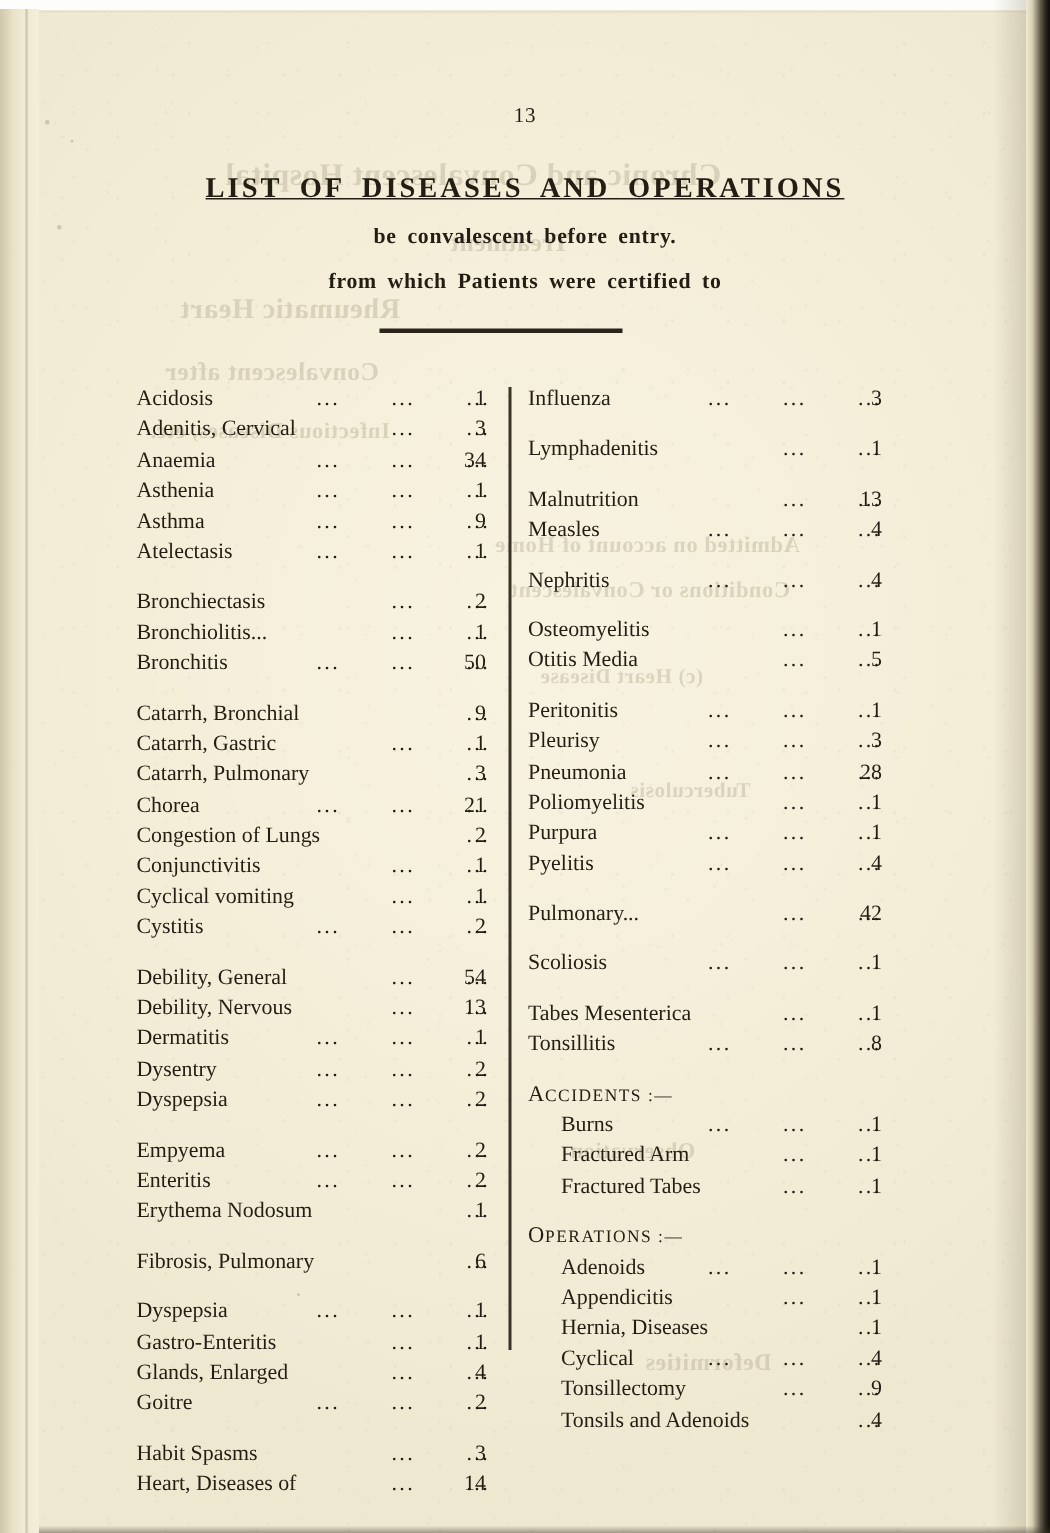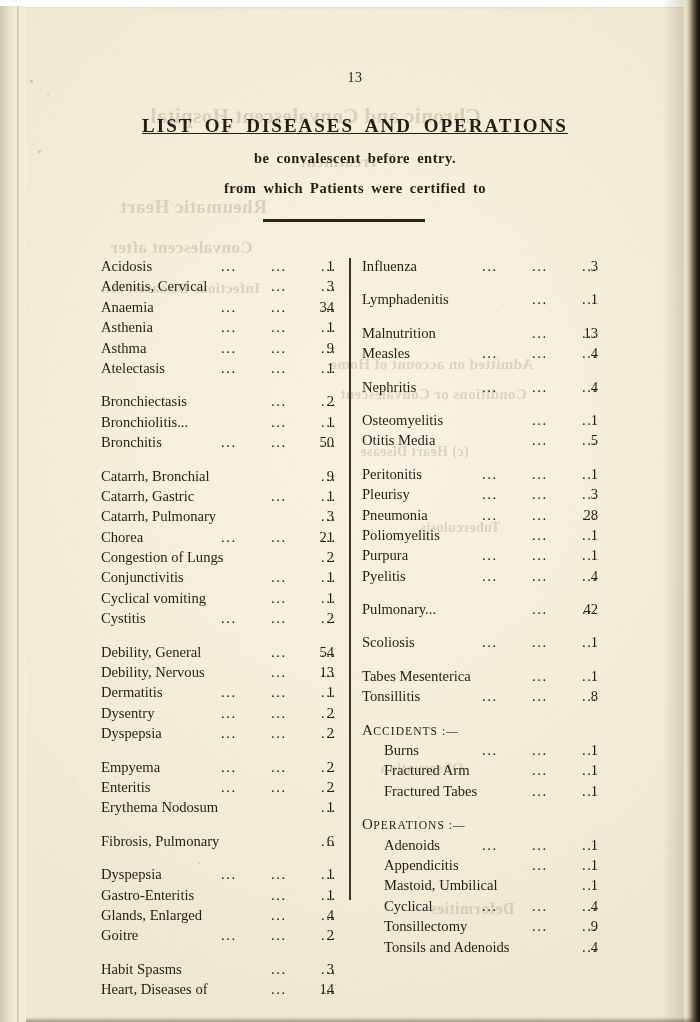--- a/index.html
+++ b/index.html
@@ -69,21 +69,21 @@
   .showthrough{
     position:absolute;pointer-events:none;
     color:#9c9274;opacity:.30;
     font-weight:bold;
     transform:scaleX(-1);
     white-space:nowrap;
     letter-spacing:.4px;
   }
 
   
-  .content{position:absolute;left:0;top:0;right:0;bottom:0;margin-left:10px;}
+  .content{position:absolute;left:0;top:0;right:0;bottom:0;}
   .folio{
     position:absolute;top:70px;left:0;right:0;
     text-align:center;font-size:14px;letter-spacing:.5px;
   }
   .title-block{position:absolute;top:115px;left:0;right:0;text-align:center;}
   .title-main{
     font-size:19px;font-weight:bold;letter-spacing:2.0px;
     word-spacing:5px;
     text-decoration:underline;
   }
@@ -527,21 +527,21 @@
             <span class="dots" style="left: 220px;">...</span>
             <span class="num">1</span>
           </div>
           <div class="row">
             <span class="lbl indent">Appendicitis</span>
             <span class="dots" style="left: 170px;">...</span>
             <span class="dots" style="left: 220px;">...</span>
             <span class="num">1</span>
           </div>
           <div class="row">
-            <span class="lbl indent">Mastoid, Umbilical</span>
+            <span class="lbl indent">Hernia, Diseases</span>
             <span class="dots" style="left: 220px;">...</span>
             <span class="num">1</span>
           </div>
           <div class="row">
             <span class="lbl indent">Cyclical</span>
             <span class="dots" style="left: 120px;">...</span>
             <span class="dots" style="left: 170px;">...</span>
             <span class="dots" style="left: 220px;">...</span>
             <span class="num">4</span>
           </div>

